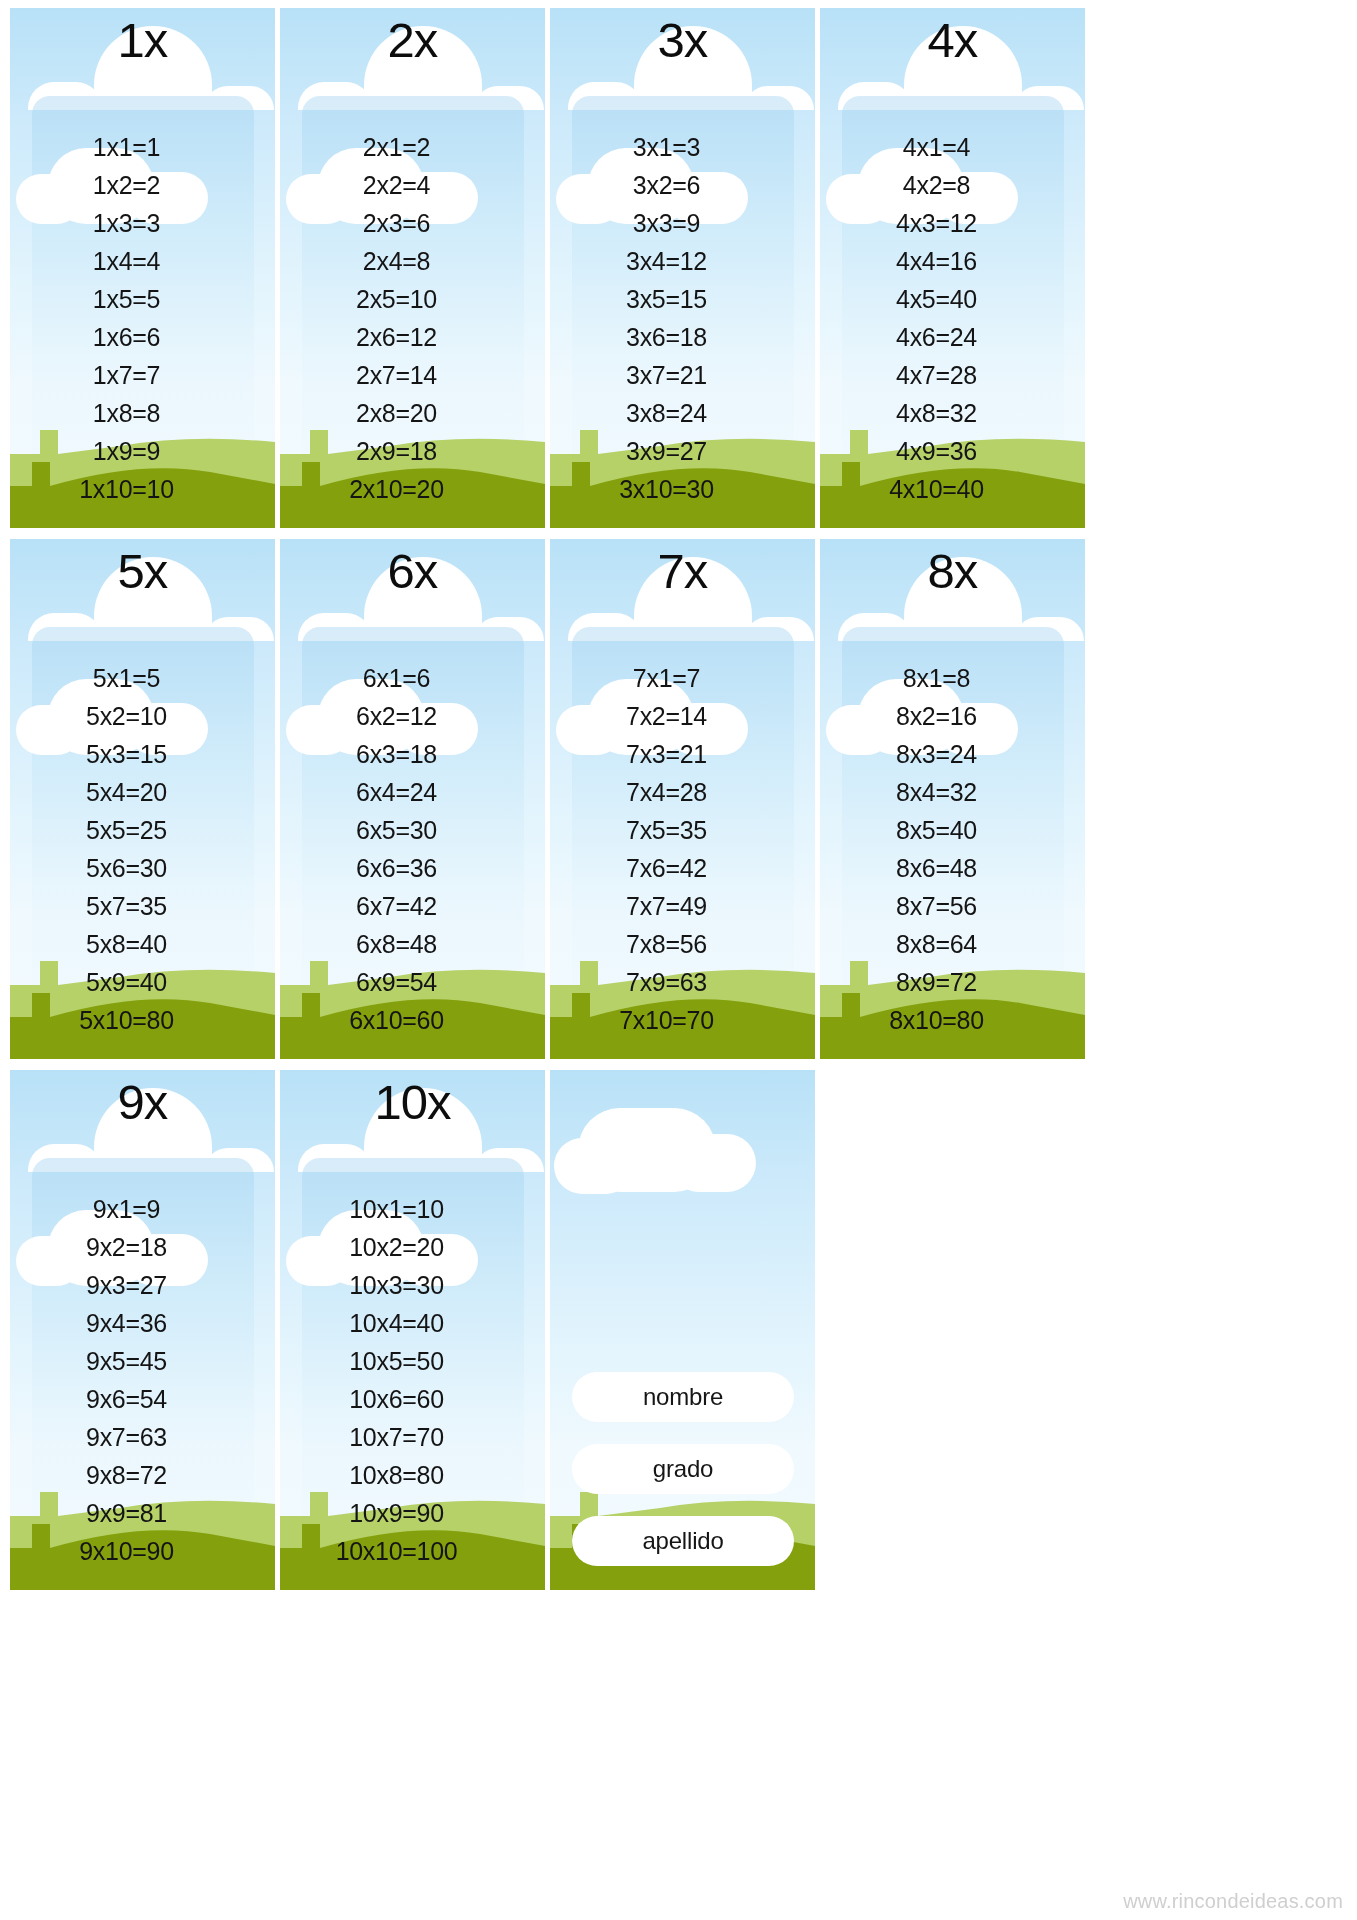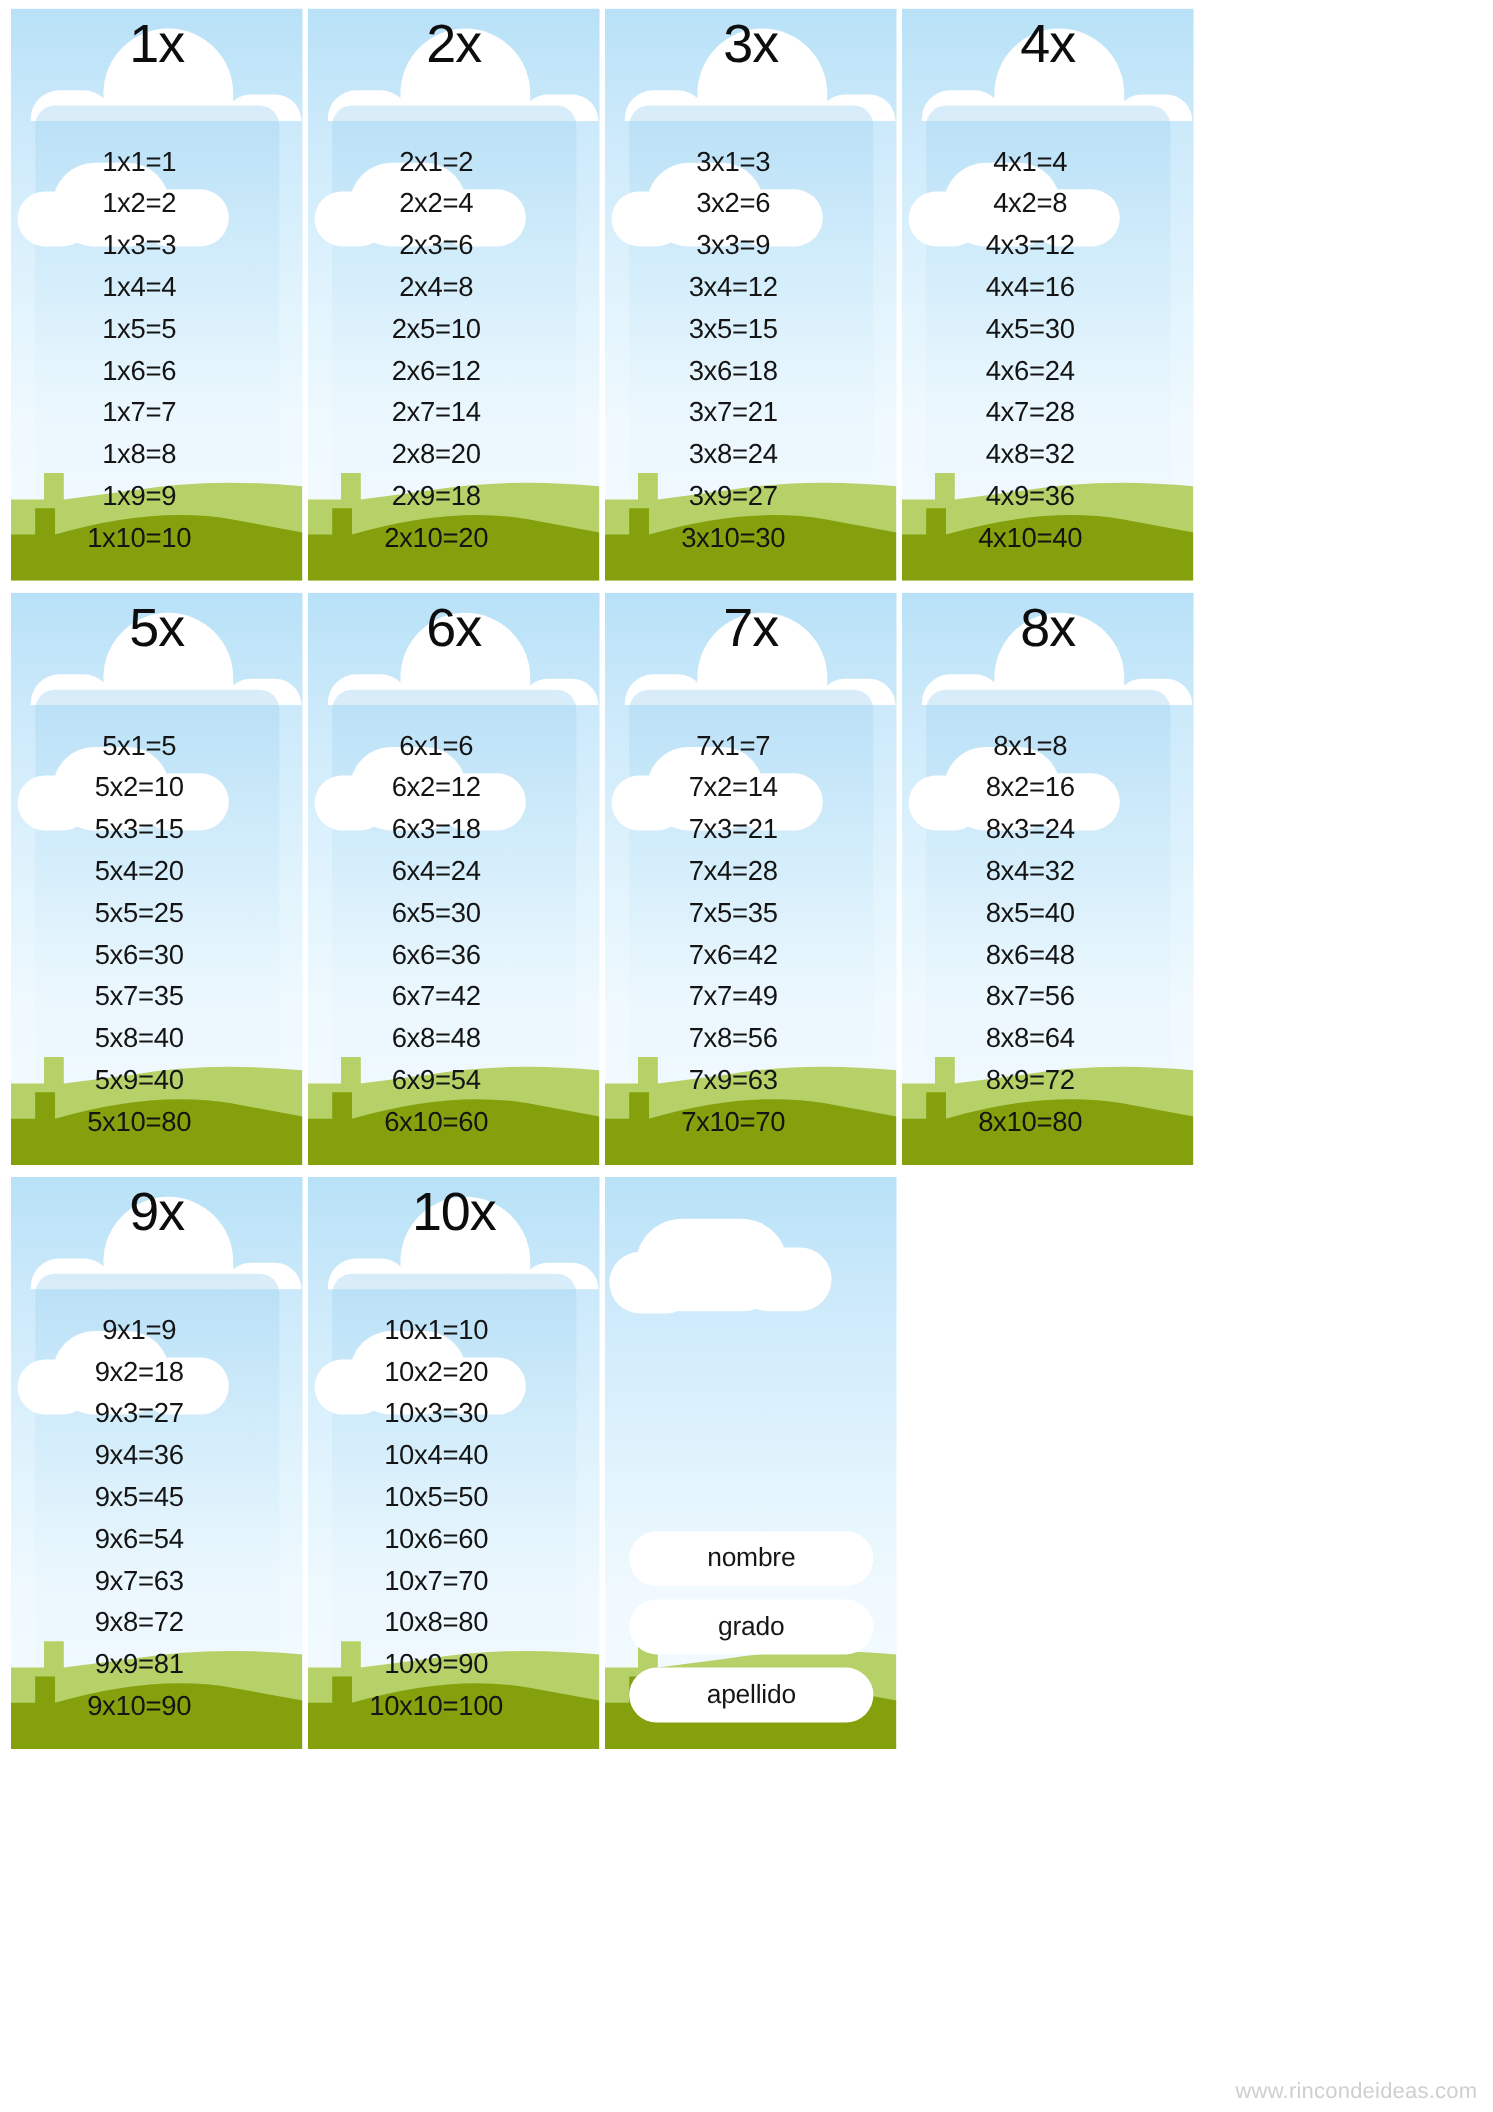--- a/index.html
+++ b/index.html
@@ -161,21 +161,21 @@
     background:#ffffff;
     border-radius:34px;
   }
   .fields{
     position:absolute;
     left:22px; bottom:24px;
     width:222px;
     z-index:7;
     display:flex;
     flex-direction:column;
-    gap:12px;
+    gap:22px;
   }
   .field{
     height:50px;
     background:#ffffff;
     border-radius:26px;
     display:flex;
     align-items:center;
     justify-content:center;
     font-size:24px;
     color:#161616;
@@ -278,21 +278,21 @@
           <svg viewBox="0 0 265 160" preserveAspectRatio="none">
             <path d="M0 86 L30 86 L30 62 L48 62 L48 86 L110 78 Q180 66 265 74 L265 160 L0 160 Z" fill="#b5d167"></path>
             <path d="M0 118 L22 118 L22 94 L40 94 L40 118 Q130 92 200 104 L265 116 L265 160 L0 160 Z" fill="#84a00c"></path>
           </svg>
         </div>
         <div class="eqs">
           <div class="eq">4x1=4</div>
           <div class="eq">4x2=8</div>
           <div class="eq">4x3=12</div>
           <div class="eq">4x4=16</div>
-          <div class="eq">4x5=30</div>
+          <div class="eq">4x5=40</div>
           <div class="eq">4x6=24</div>
           <div class="eq">4x7=28</div>
           <div class="eq">4x8=32</div>
           <div class="eq">4x9=36</div>
           <div class="eq">4x10=40</div>
         </div>
       </div>
       <div class="card">
         <div class="title-cloud"></div>
         <div class="title">5x</div>

